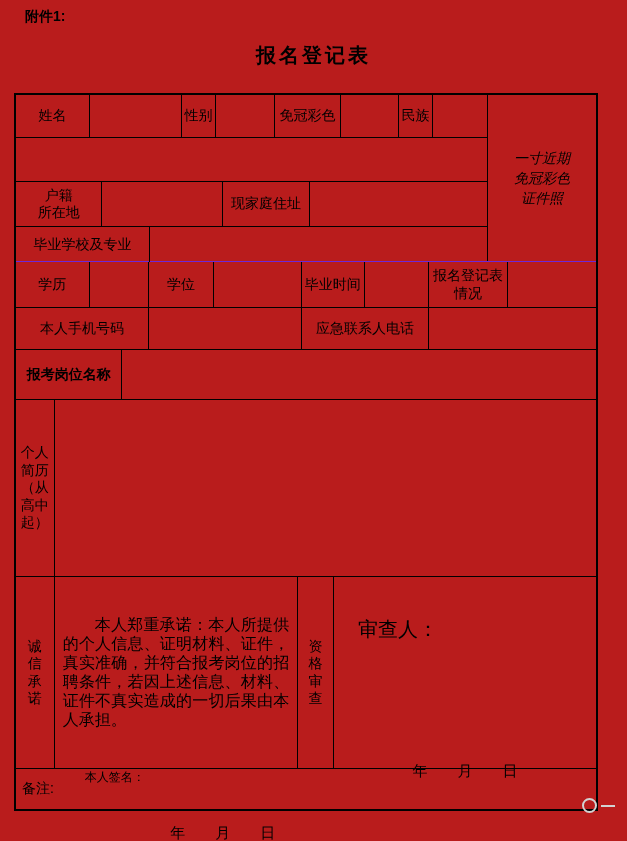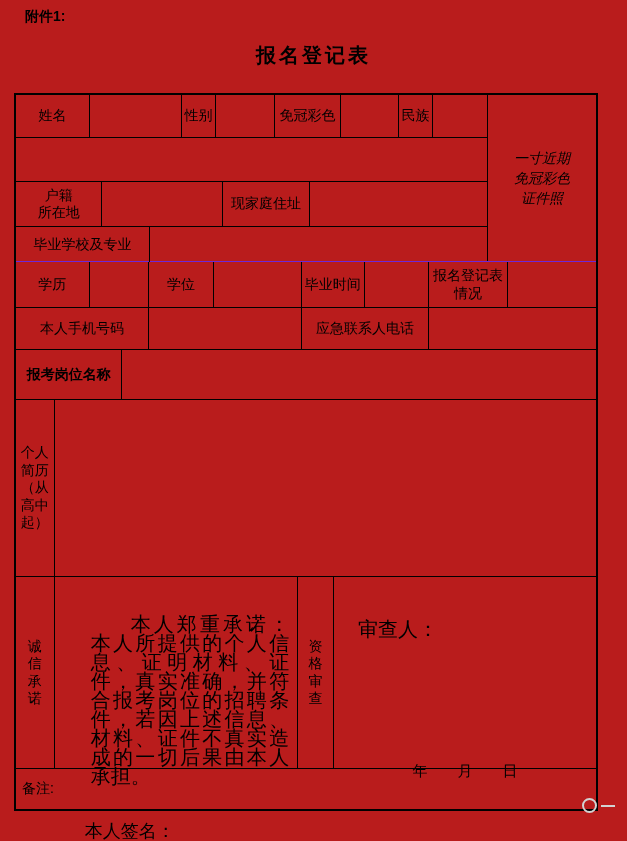--- a/index.html
+++ b/index.html
@@ -28,23 +28,23 @@
   .top-section { display:flex; flex:none; border-bottom:1px solid #6d28d9; height:167px; }
   .left-block { width:471px; display:flex; flex-direction:column; }
   .left-block .row:last-child { border-bottom:none; }
   .photo-cell { flex:1; border-left:1px solid #000; display:flex;
                 align-items:center; justify-content:center; font-size:14px;
                 line-height:1.45; text-align:center; white-space:pre-line;font-style:italic; }
 
   .bold { font-weight:bold; }
 
   .commit-cell { display:block; text-align:left; padding:20px 8px 0 8px; }
-  .commit-text { font-size:20px; line-height:19px; text-indent:2em;
-                 text-align:justify;margin-left:28px; }
-  .sign-line { margin-top:17px; padding-left:22px; font-size:18px; }
+  .commit-text { font-size:16px; line-height:19px; text-indent:2em;
+                 text-align:justify; }
+  .sign-line { margin-top:25px; padding-left:22px; font-size:12px;font-family:Liberation Mono, monospace; }
   .date-line { margin-top:20px; text-align:right; padding-right:14px; font-size:15px; }
 
   .review-cell { display:block; text-align:left; padding:22px 0 0 0; }
   .reviewer { padding-left:24px; font-size:20px; }
   .dept-block { margin-top:68px; text-align:center; font-size:15px; }
   .dept-date { margin-top:16px; }
 
   .remarks-row { align-items:center; }
   .remarks-cell { justify-content:flex-start; padding-left:6px; }
 

